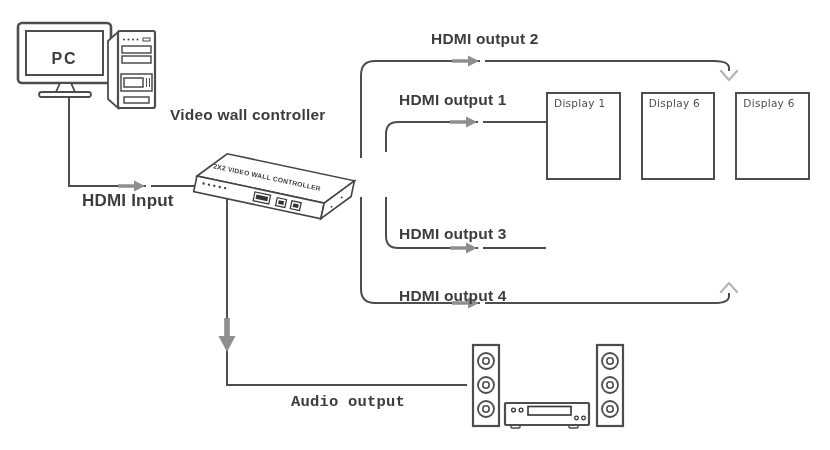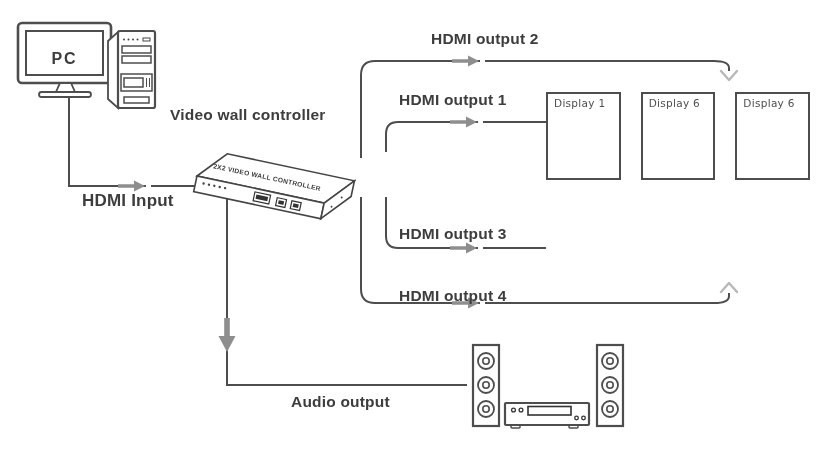--- a/index.html
+++ b/index.html
@@ -163,21 +163,21 @@
   </svg>
 
   <div class="pc-label">PC</div>
 
   <div class="label" style="left:170px; top:106px;">Video wall controller</div>
   <div class="label label-lg" style="left:82px; top:191px;">HDMI Input</div>
   <div class="label" style="left:399px; top:30px;margin-left:32px;">HDMI output 2</div>
   <div class="label" style="left:399px; top:91px;">HDMI output 1</div>
   <div class="label" style="left:399px; top:225px;">HDMI output 3</div>
   <div class="label" style="left:399px; top:271px;margin-top:16px;">HDMI output 4</div>
-  <div class="label" style="left:291px; top:393px;">Audio output</div>
+  <div class="label" style="left:291px; top:393px;font-family:Liberation Mono, monospace;">Audio output</div>
 
   <div class="wall">
     <div class="display">
       <span>Display 1</span>
     </div>
     <div class="display">
       <span>Display 6</span>
     </div>
     <div class="display">
       <span>Display 6</span>

